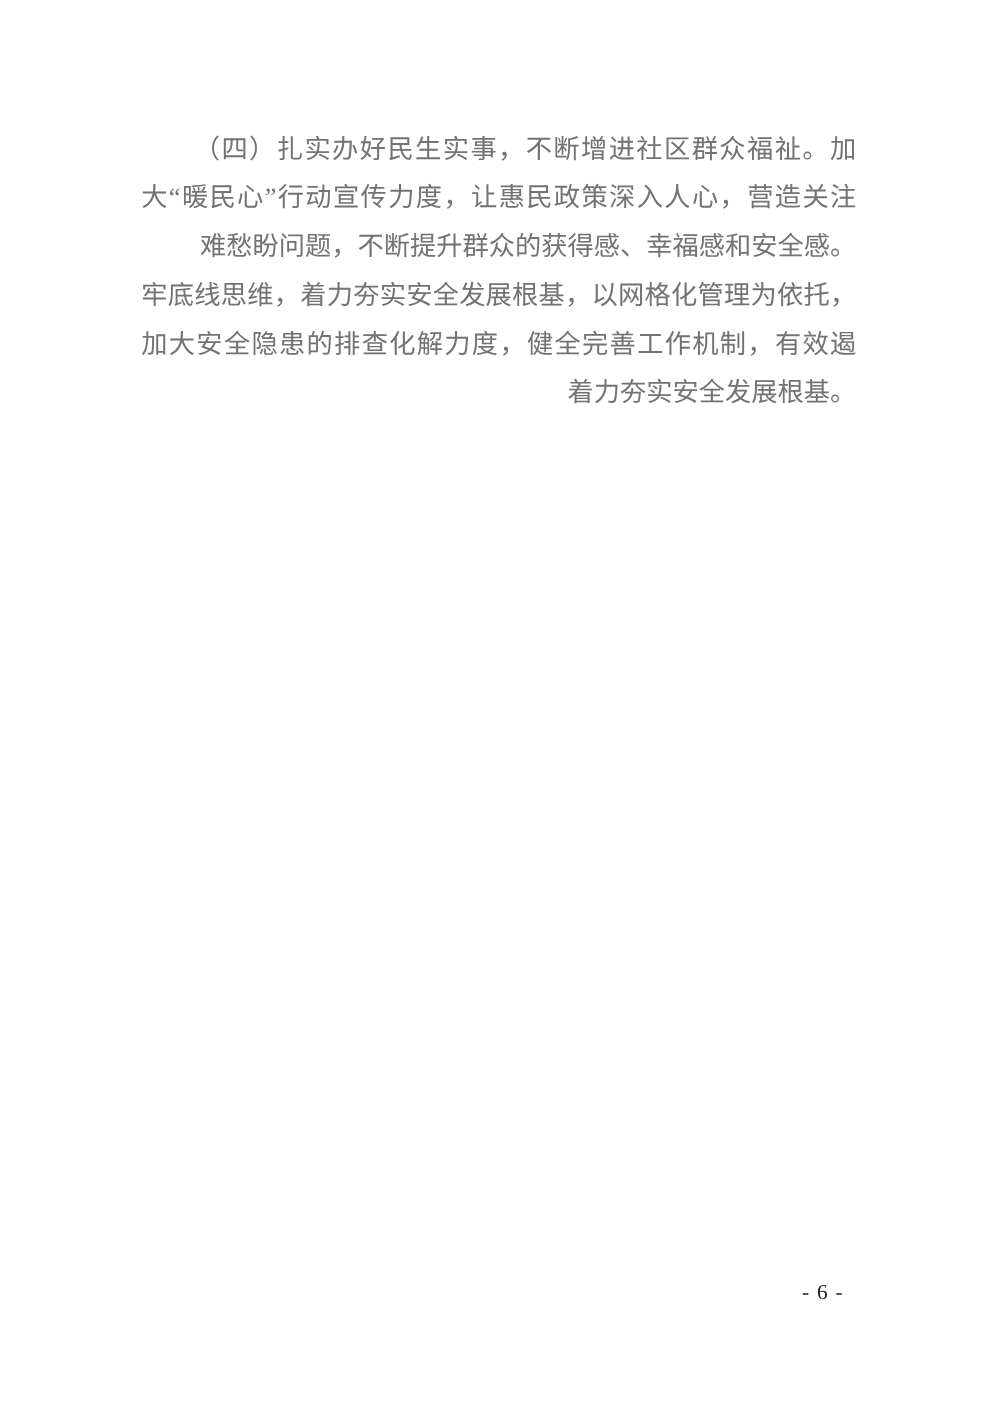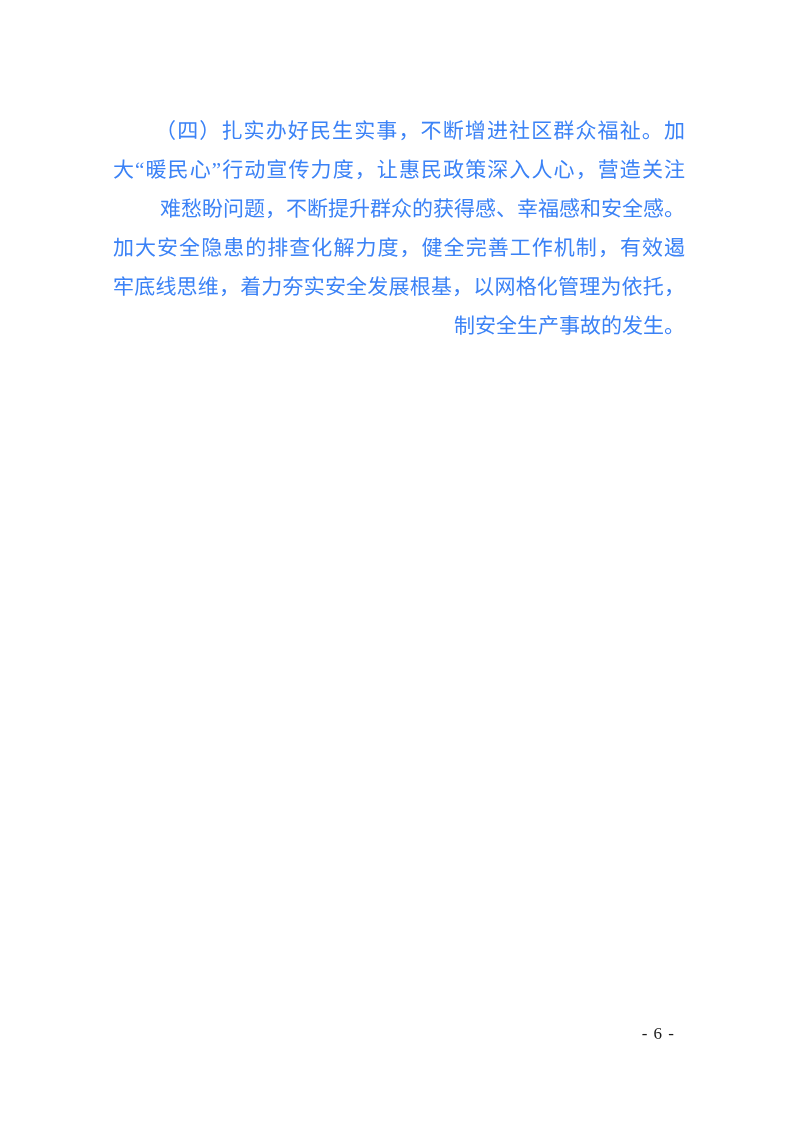--- a/index.html
+++ b/index.html
@@ -10,24 +10,24 @@
   .page {
     position: relative;
     width: 793px;
     height: 1122px;
     background: #ffffff;
     overflow: hidden;
     font-family: "Liberation Serif", serif;
   }
   .doc-body {
     position: absolute;
-    top: 112px;
+    top: 100px;
     left: 113px;
     width: 572px;
-    color: #3b82f6;
+    color: #737373;
     font-size: 21px;
     line-height: 39px;
     font-family: "Liberation Serif", serif;
   }
   .paragraph { margin: 0; padding: 0; }
   .line {
     white-space: nowrap;
     text-align: right;
   }
   .line.justified {
@@ -56,22 +56,22 @@
 
   <div class="doc-body">
 
     <div class="paragraph">
       <div class="line justified indent">（四）扎实办好民生实事，不断增进社区群众福祉。加</div>
       <div class="line justified">大“暖民心”行动宣传力度，让惠民政策深入人心，营造关注</div>
       <div class="line">难愁盼问题，不断提升群众的获得感、幸福感和安全感。</div>
     </div>
 
     <div class="paragraph">
+      <div class="line justified">牢底线思维，着力夯实安全发展根基，以网格化管理为依托，</div>
       <div class="line justified">加大安全隐患的排查化解力度，健全完善工作机制，有效遏</div>
-      <div class="line justified">牢底线思维，着力夯实安全发展根基，以网格化管理为依托，</div>
-      <div class="line">制安全生产事故的发生。</div>
+      <div class="line">着力夯实安全发展根基。</div>
     </div>
 
   </div>
 
   <div class="page-number">- 6 -</div>
 
 </div>
 
 </body></html>

